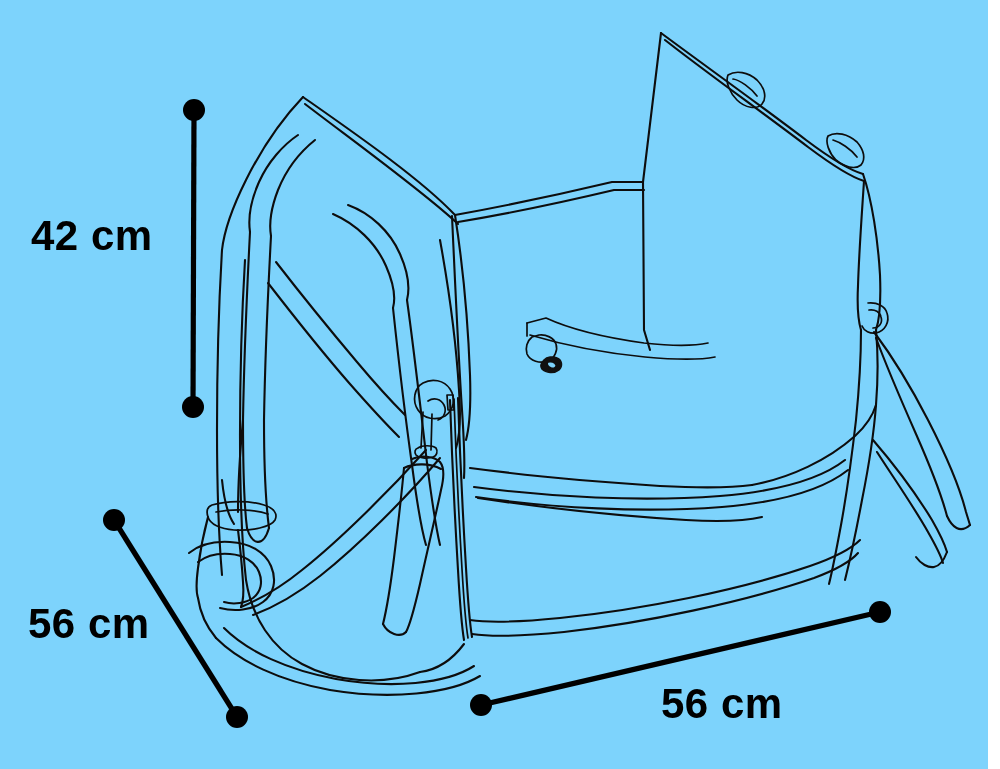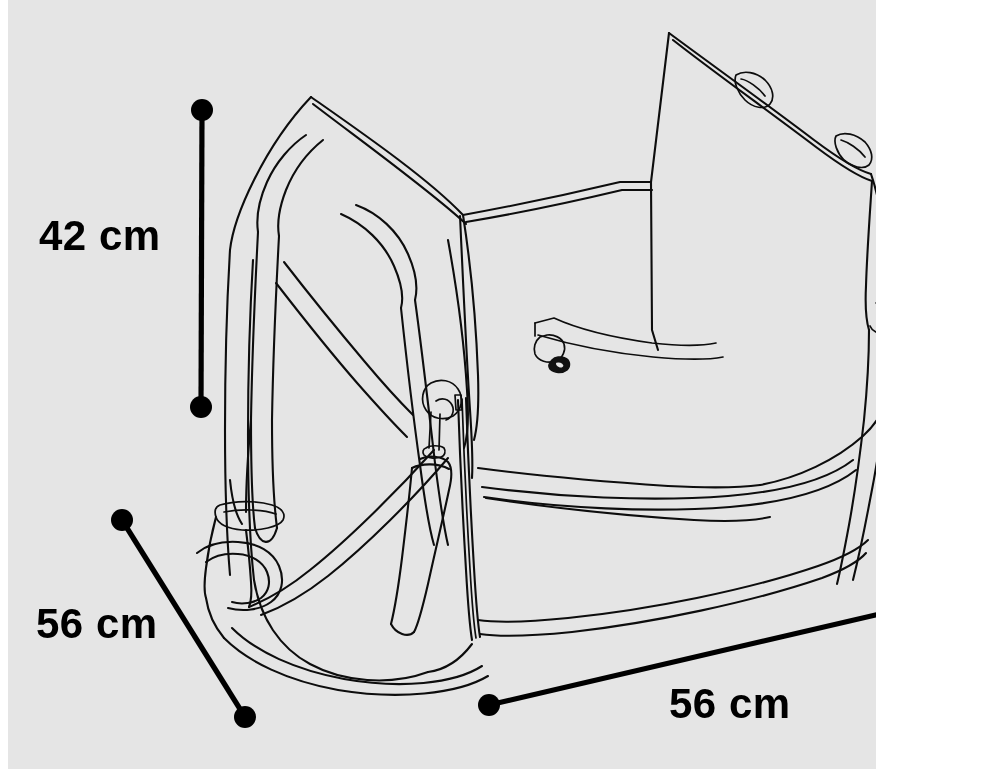--- a/index.html
+++ b/index.html
@@ -5,25 +5,24 @@
   html, body {
     margin: 0;
     padding: 0;
     background: #ffffff;
   }
   body {
     font-family: "Liberation Sans", sans-serif;
   }
   #stage {
     position: relative;
-    width: 868px;
+    width: 988px;
     height: 769px;
-    background: #e5e5e5;
+    background: #7dd3fc;
     overflow: hidden;
-    margin-left: 8px;
   }
   #stage svg {
     position: absolute;
     top: 0;
     left: 0;
     width: 1000px;
     height: 769px;
     display: block;
   }
   .bag-line {

